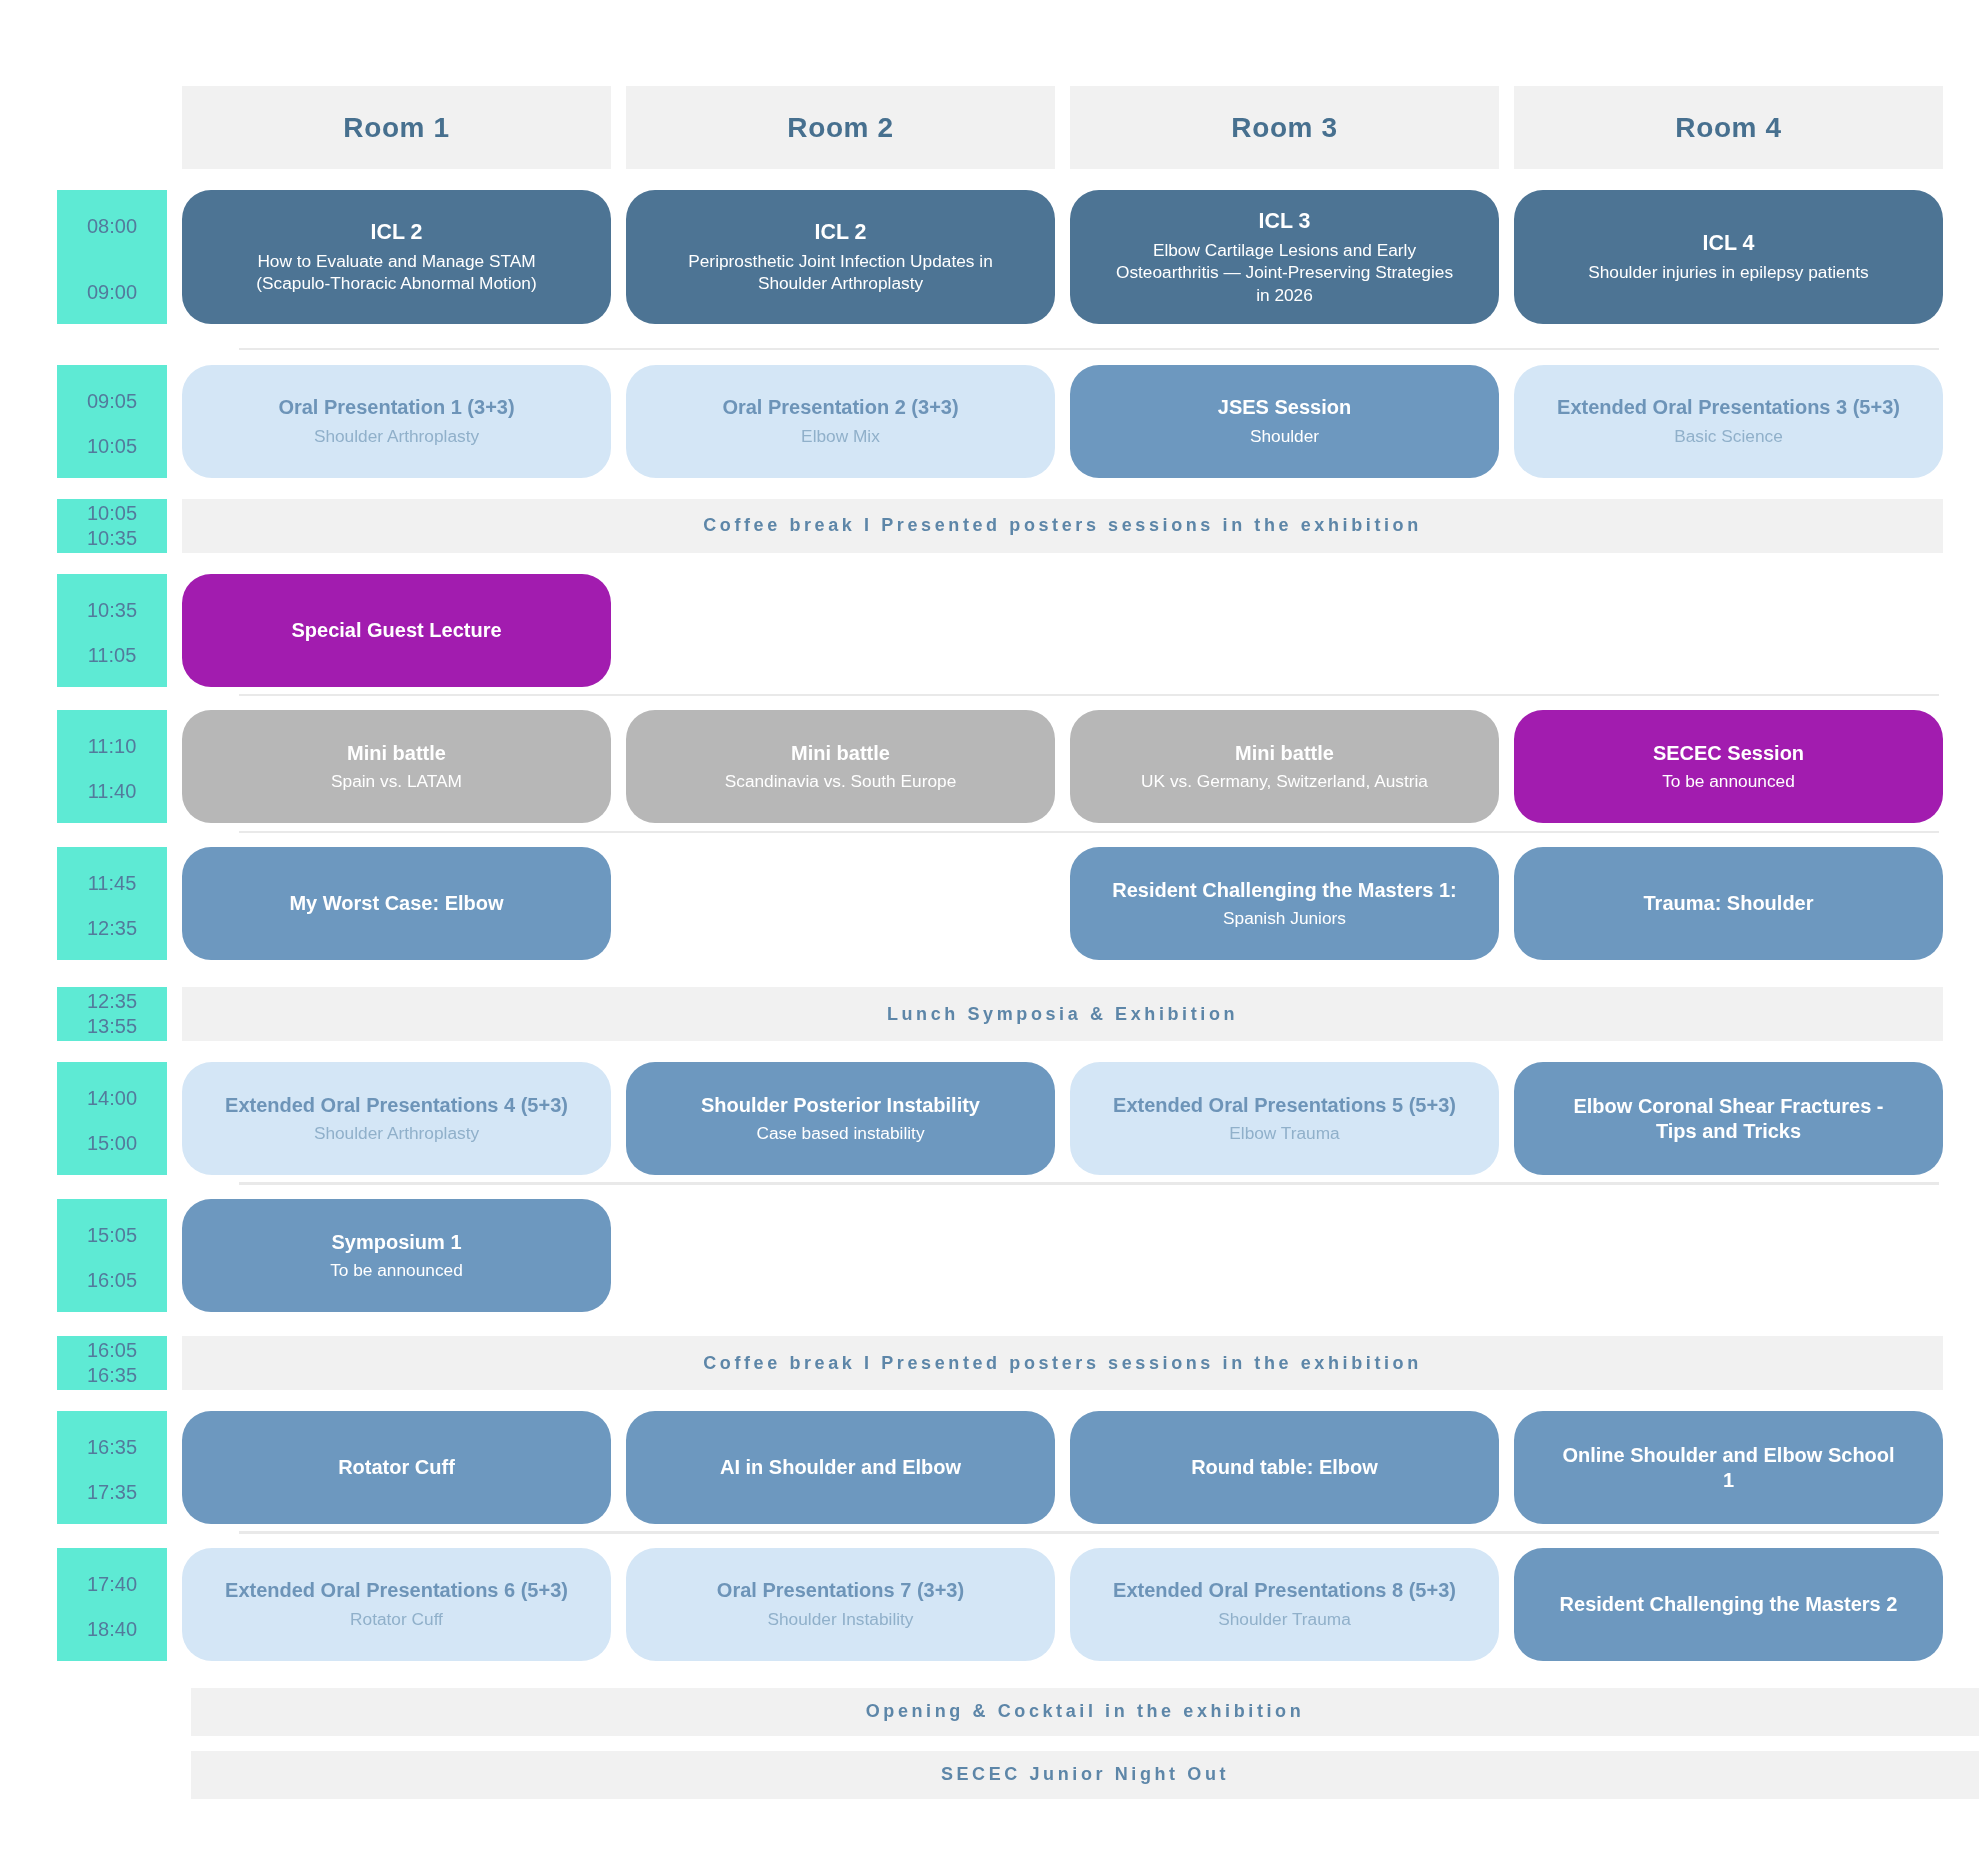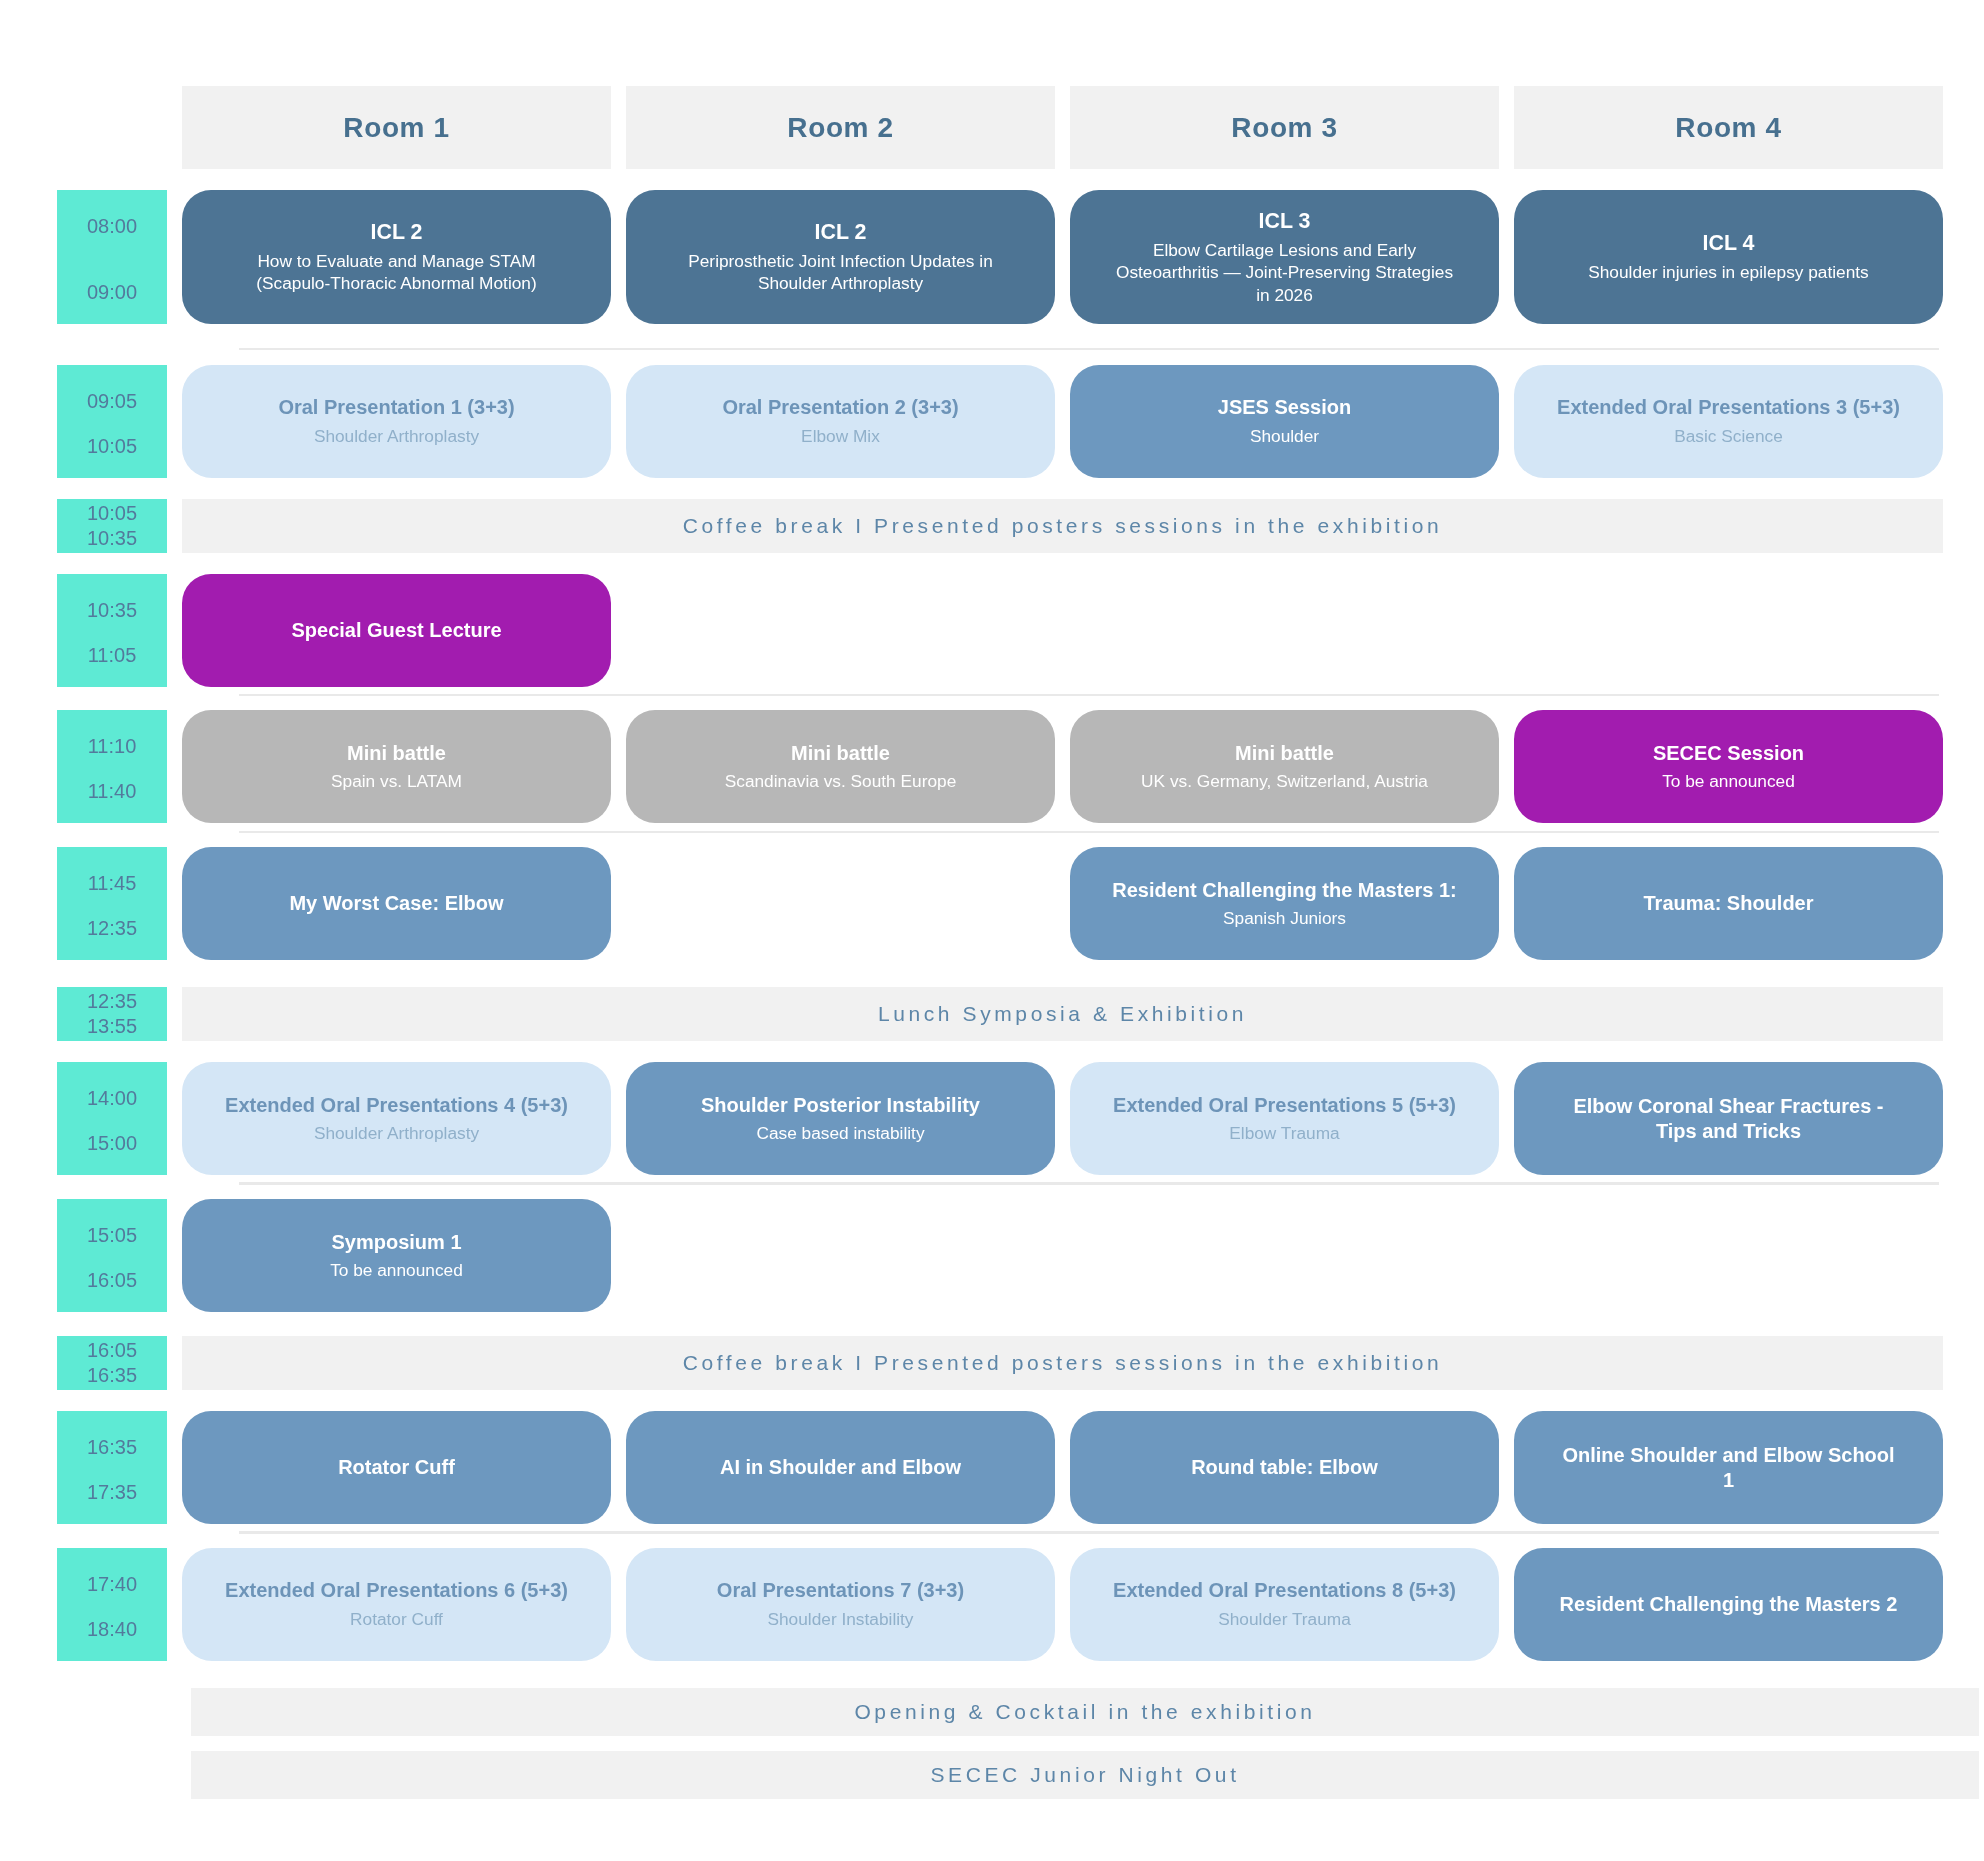--- a/index.html
+++ b/index.html
@@ -55,21 +55,21 @@
   .cell.light .cell-sub{color:#90b0ca;}
   .cell.gray{background:#b7b7b7;color:#ffffff;}
   .cell.pink{background:#a21caf;color:#ffffff;}
   .cell.empty{background:transparent;}
   
   .break-row{height:54px;margin-bottom:21px;}
   .bar{
     grid-column:2/6;
     background:#f1f1f1;
     display:flex;align-items:center;justify-content:center;
-    color:#5d86a8;font-size:21px;letter-spacing:3.6px;
+    color:#5d86a8;font-size:18px;letter-spacing:3.6px;font-weight:bold;
   }
   .footer-row{height:48px;margin-bottom:15px;gap:24px;}
   .footer-row .bar{letter-spacing:3.6px;}
   
   .divider{
     height:2.4px;background:#e9e9e9;
     margin:7.1px 46px 14.3px 182px;
   }
 </style>
 </head>

